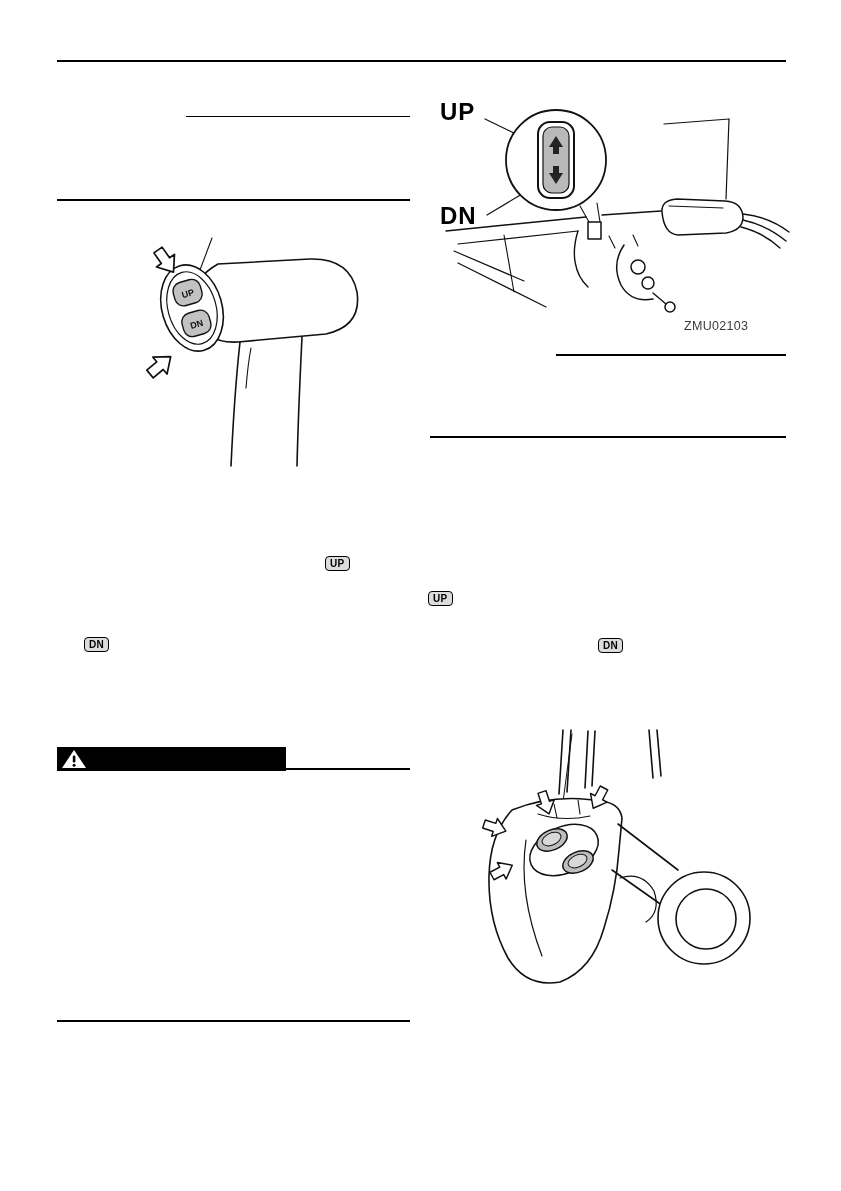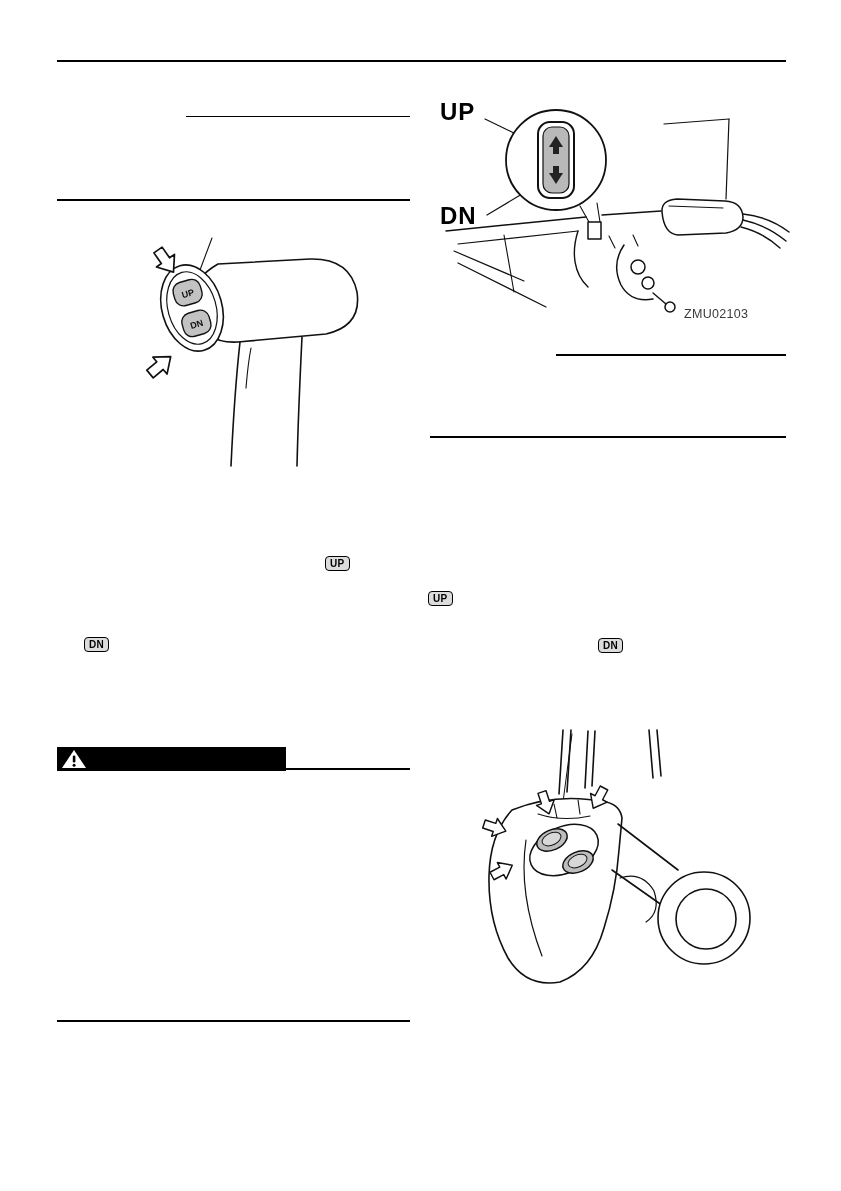--- a/index.html
+++ b/index.html
@@ -4,21 +4,21 @@
 <style>
   * { margin:0; padding:0; box-sizing:border-box; }
   html,body { background:#fff; }
   .page {
     position:relative; width:841px; height:1191px; background:#ffffff;
     font-family:"Liberation Sans", sans-serif; color:#111; overflow:hidden;
   }
   .hr { position:absolute; background:#000; }
   .fig { position:absolute; }
   .biglabel { position:absolute; font-weight:bold; font-size:24px; letter-spacing:1px; color:#000; }
-  .caption { position:absolute; font-size:12.5px; color:#3a3a3a; letter-spacing:.3px; }
+  .caption { position:absolute; font-size:12.5px; color:#3a3a3a; letter-spacing:.3px;margin-top:12px; }
   .badge {
     position:absolute; font-size:10px; font-weight:bold; line-height:13px;
     border:1.5px solid #000; background:#dcdcdc; border-radius:4px;
     padding:0 4px; letter-spacing:.4px; color:#000;
   }
   .warnbar {
     position:absolute; left:57px; top:747px; width:229px; height:24px;
     background:#000; display:flex; align-items:center; padding-left:4px;
   }
   svg text { font-family:"Liberation Sans", sans-serif; }

